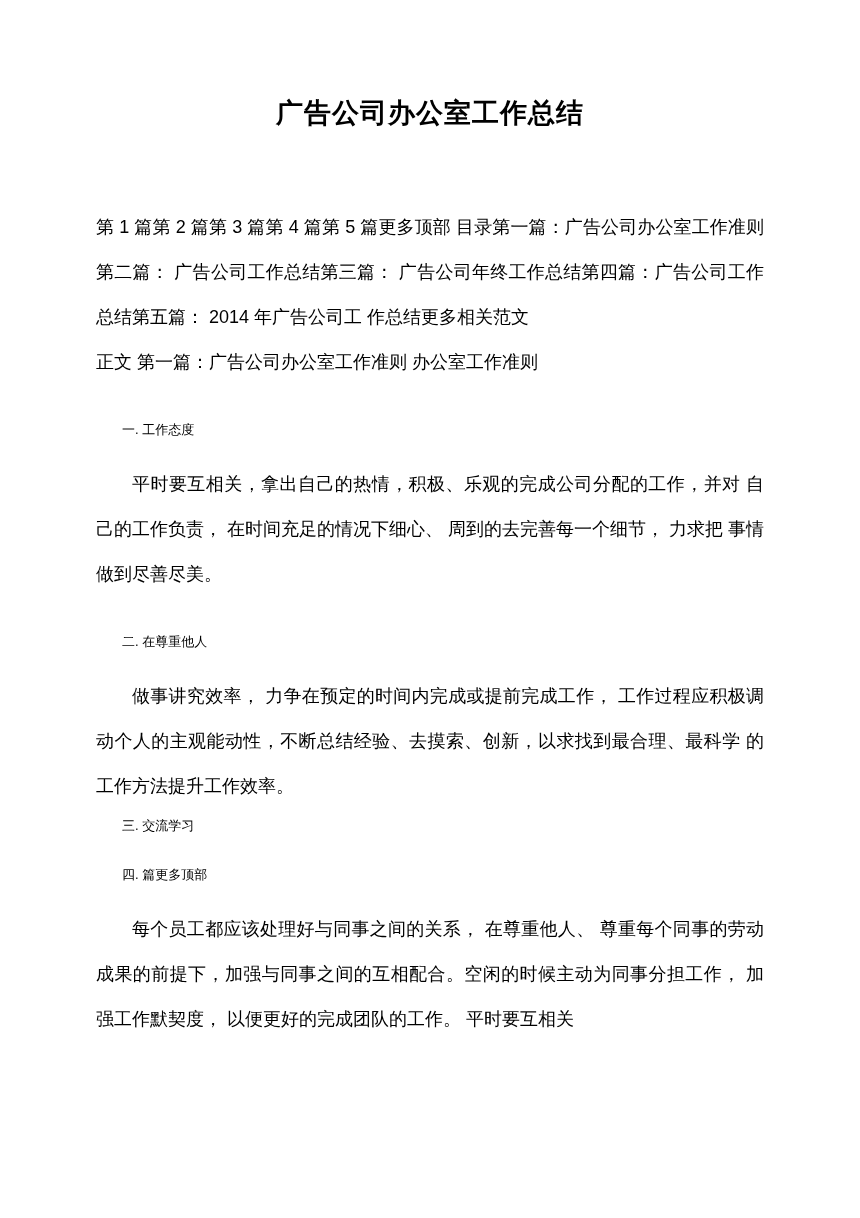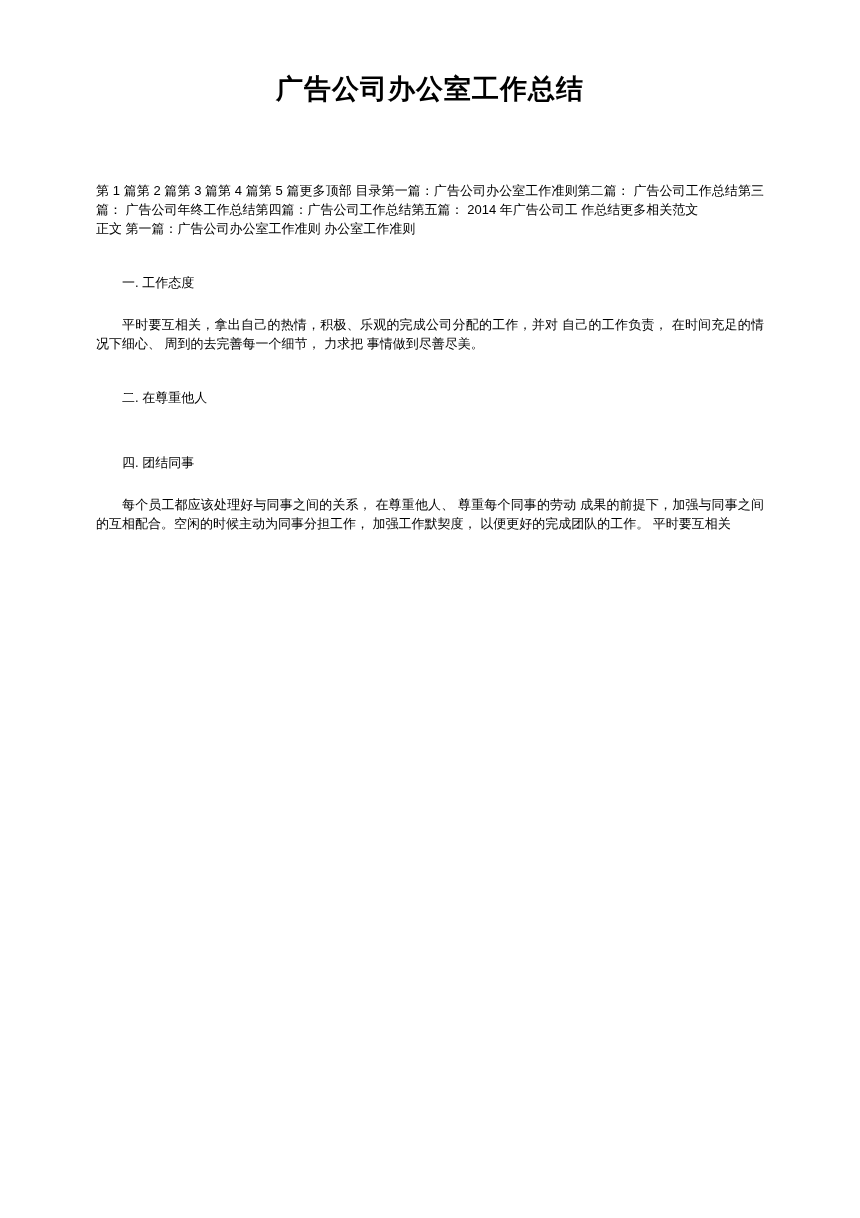--- a/index.html
+++ b/index.html
@@ -21,30 +21,30 @@
     box-sizing: border-box;
     padding: 0 96px;
     position: relative;
   }
   .doc-title {
     text-align: center;
     font-size: 27px;
     font-weight: bold;
     letter-spacing: 1px;
     margin: 0;
-    padding-top: 72px;
+    padding-top: 96px;
     line-height: 1.3;
   }
   .body-block {
     margin-top: 74px;
   }
   p {
     margin: 0;
-    font-size: 13px;
-    line-height: 19px;
+    font-size: 18px;
+    line-height: 45px;
     text-align: justify;
     text-justify: inter-ideograph;
   }
   .toc {
     text-align: justify;
     text-justify: inter-ideograph;
   }
   .toc-tail {
     margin-top: 0;
   }
@@ -74,21 +74,23 @@
     <div class="gap-md"></div>
 
     <p class="heading">一. 工作态度</p>
     <div class="gap-sm"></div>
     <p class="para">平时要互相关，拿出自己的热情，积极、乐观的完成公司分配的工作，并对 自己的工作负责， 在时间充足的情况下细心、 周到的去完善每一个细节， 力求把 事情做到尽善尽美。</p>
 
     <div class="gap-md"></div>
 
     <p class="heading">二. 在尊重他人</p>
     <div class="gap-sm"></div>
+    <p class="para">做事讲究效率， 力争在预定的时间内完成或提前完成工作， 工作过程应积极调 动个人的主观能动性，不断总结经验、去摸索、创新，以求找到最合理、最科学 的工作方法提升工作效率。</p>
 
+    <p class="heading">三. 交流学习</p>
     <div class="gap-sm"></div>
 
-    <p class="heading">四. 团结同事</p>
+    <p class="heading">四. 篇更多顶部</p>
     <div class="gap-sm"></div>
     <p class="para">每个员工都应该处理好与同事之间的关系， 在尊重他人、 尊重每个同事的劳动 成果的前提下，加强与同事之间的互相配合。空闲的时候主动为同事分担工作， 加强工作默契度， 以便更好的完成团队的工作。 平时要互相关</p>
 
   </div>
 </div>
 
 </body></html>

